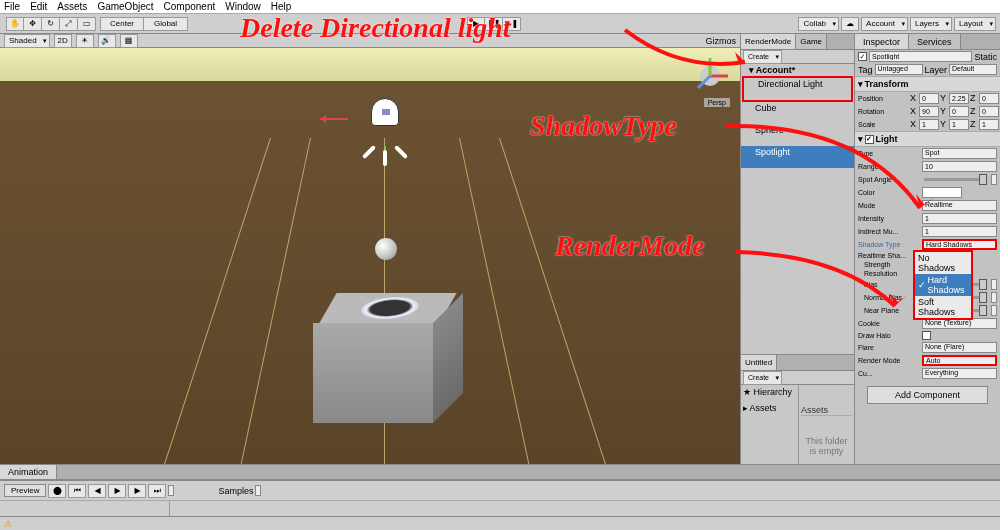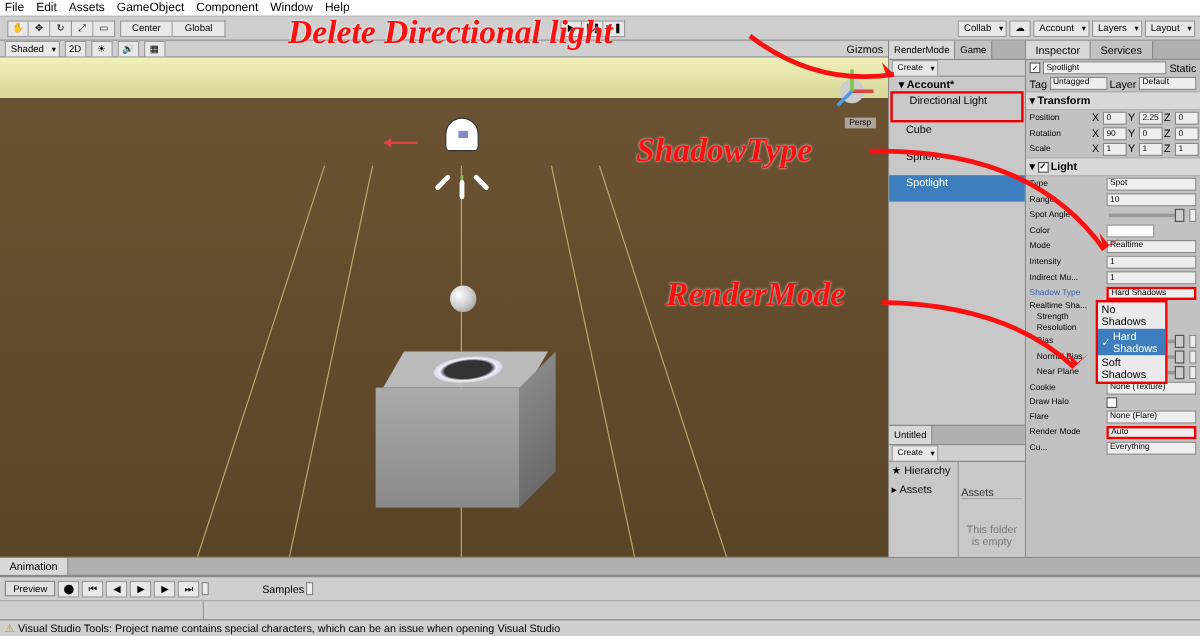--- a/index.html
+++ b/index.html
@@ -344,20 +344,21 @@
           <span class="fld">None (Flare)</span>
         </div>
       <div class="ins-row">
           <span class="lbl2">Render Mode</span>
           <span class="fld render-dd">Auto</span>
         </div>
       <div class="ins-row">
           <span class="lbl2">Cu...</span>
           <span class="fld">Everything</span>
         </div>
+      <div class="addcomp">Add Component</div>
     </div>
   </div>
 </div>
 
 <div class="anim-tab tabs">
     <div class="tab active">Animation</div>
   </div>
 <div class="anim-body">
   <div class="anim-ctrl">
     <span class="abtn">Preview</span>
@@ -378,21 +379,20 @@
           <span class="abtn">Dopesheet</span>
           <span class="abtn">Curves</span>
         </div>
       </div>
     <div class="anim-right">To begin animating Spotlight, create an Animator and an Animation Clip.</div>
   </div>
 </div>
 
 <div class="statusbar">
   <span class="warn-tri">⚠</span>
-  <span>Visual Studio Tools: Project name contains special characters, which can be an issue when opening Visual Studio</span>
 </div>
 
 <div class="annot" style="left:240px;top:12px">Delete Directional light</div>
 <div class="annot" style="left:530px;top:110px">ShadowType</div>
 <div class="annot" style="left:555px;top:230px">RenderMode</div>
 
 <svg class="arrow-svg" style="left:620px;top:22px" width="140" height="60">
     <path d="M5,8 Q60,50 125,40" fill="none" stroke="#ff1010" stroke-width="4"></path>
     <path d="M125,40 l-10,-10 l4,12 l-12,4 z" fill="#ff1010"></path>
   </svg>

